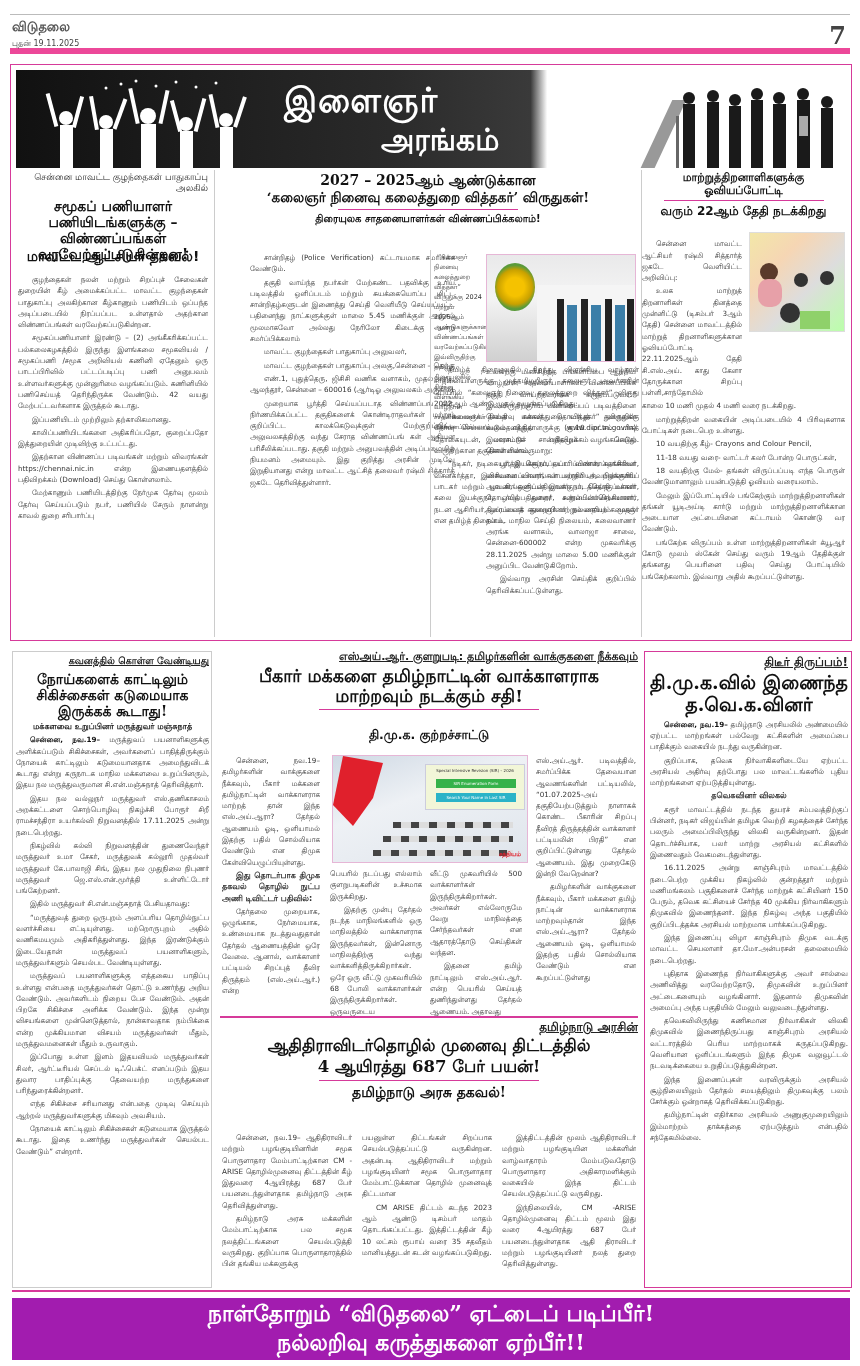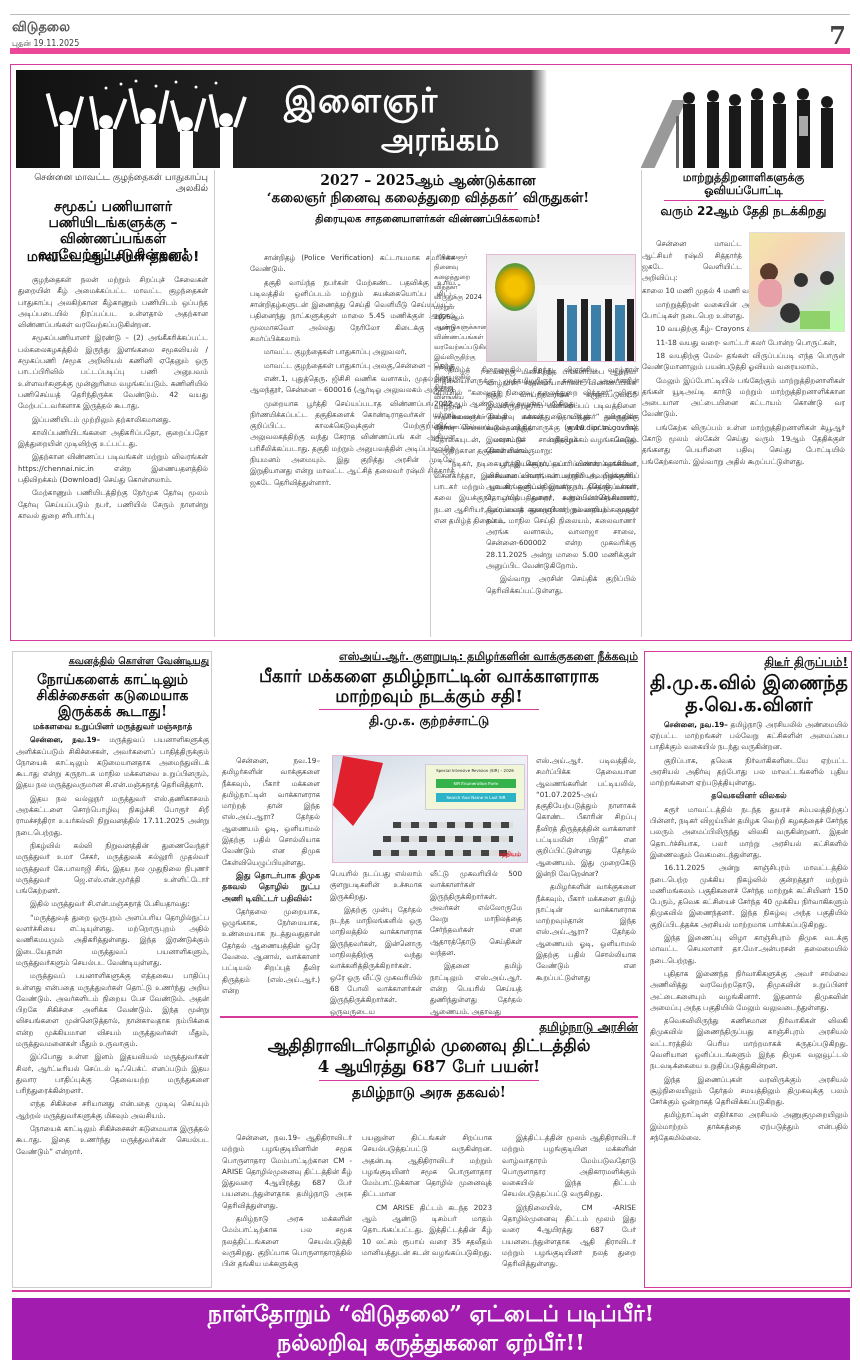--- a/index.html
+++ b/index.html
@@ -44,21 +44,21 @@
   .photo-kids { position: absolute; left: 107px; top: 60px; width: 96px; height: 100px; background: linear-gradient(135deg,#f2e7a8 0%,#f6d6b4 30%,#ddd 60%,#bfa 100%); border: 1px solid #ddd; overflow: hidden; }
   .photo-kids .p { position: absolute; border-radius: 50%; background: #333; }
 
   .frame-l { position: absolute; left: 12px; top: 651px; width: 200px; height: 637px; border: 1px solid #ccc; }
   .art4 { position: absolute; left: 16px; top: 655px; width: 193px; }
   .art4 .headline { font-size: 14px; margin-top: 3px; }
   .art4 .lead { font-size: 8px; font-weight: bold; margin: 3px 0 2px; text-align: center; }
 
   .art5 { position: absolute; left: 220px; top: 650px; width: 418px; }
   .art5 .headline { font-size: 17.5px; margin-top: 2px; }
-  .art5 .subhead { font-size: 12.5px; margin-top: 3px; }
+  .art5 .subhead { font-size: 12.5px; margin-top: 17px; }
   .photo-voter { position: absolute; left: 112px; top: 106px; width: 196px; height: 108px; background: linear-gradient(160deg,#cfd9e4 0%,#eef1f5 40%,#dfe5ec 100%); border: 1px solid #e6b6d6; overflow: hidden; }
   .photo-voter .map { position: absolute; left: 0; top: 0; width: 50px; height: 70px; background: #e0202c; clip-path: polygon(20% 0,100% 10%,80% 60%,40% 100%,0 70%); }
   .photo-voter .card { position: absolute; left: 92px; top: 8px; width: 100px; height: 46px; background: #f2f6d8; border: 1px solid #ccd; }
   .photo-voter .btn { position: absolute; left: 10px; width: 80px; height: 9px; }
   .photo-voter .row { position: absolute; height: 6px; background: repeating-linear-gradient(90deg,#444 0 8px,#ddd 8px 18px); }
 
   .frame-r { position: absolute; left: 644px; top: 651px; width: 208px; height: 637px; border: 1.5px solid #d63a9a; }
   .art6 { position: absolute; left: 650px; top: 655px; width: 198px; }
   .art6 .kicker { font-size: 12px; text-decoration: underline; }
   .art6 .headline { font-size: 19px; margin-top: 2px; }
@@ -209,20 +209,21 @@
 </div>
 
 <div class="col-sep" style="left:641px;top:170px;height:467px"></div>
 
 <div class="art3">
   <div class="headline">மாற்றுத்திறனாளிகளுக்கு ஓவியப்போட்டி</div>
   <div class="pinkrule" style="width:160px"></div>
   <div class="subhead">வரும் 22ஆம் தேதி நடக்கிறது</div>
   <div class="text" style="width:100px;margin-top:19px">
     <p>சென்னை மாவட்ட ஆட்சியர் ரஷ்மி சித்தார்த் ஜகடே வெளியிட்ட அறிவிப்பு:</p>
+    <p>உலக மாற்றுத் திறனாளிகள் தினத்தை முன்னிட்டு (டிசம்பர் 3ஆம் தேதி) சென்னை மாவட்டத்தில் மாற்றுத் திறனாளிகளுக்கான ஓவியப்போட்டி 22.11.2025ஆம் தேதி சி.எஸ்.அய். காது கேளா தோருக்கான சிறப்பு பள்ளி,சாந்தோமில்</p>
   </div>
   <div class="photo-kids">
     <div class="p" style="left:10px;top:30px;width:18px;height:18px;background:#5a3a2a"></div>
     <div class="p" style="left:8px;top:46px;width:24px;height:28px;background:#e7a0a8;border-radius:10px"></div>
     <div class="p" style="left:44px;top:40px;width:14px;height:14px"></div>
     <div class="p" style="left:70px;top:38px;width:14px;height:14px"></div>
     <div class="p" style="left:30px;top:70px;width:20px;height:20px"></div>
     <div style="position:absolute;left:50px;top:78px;width:30px;height:18px;background:#8fd16a"></div>
   </div>
   <div class="text">

